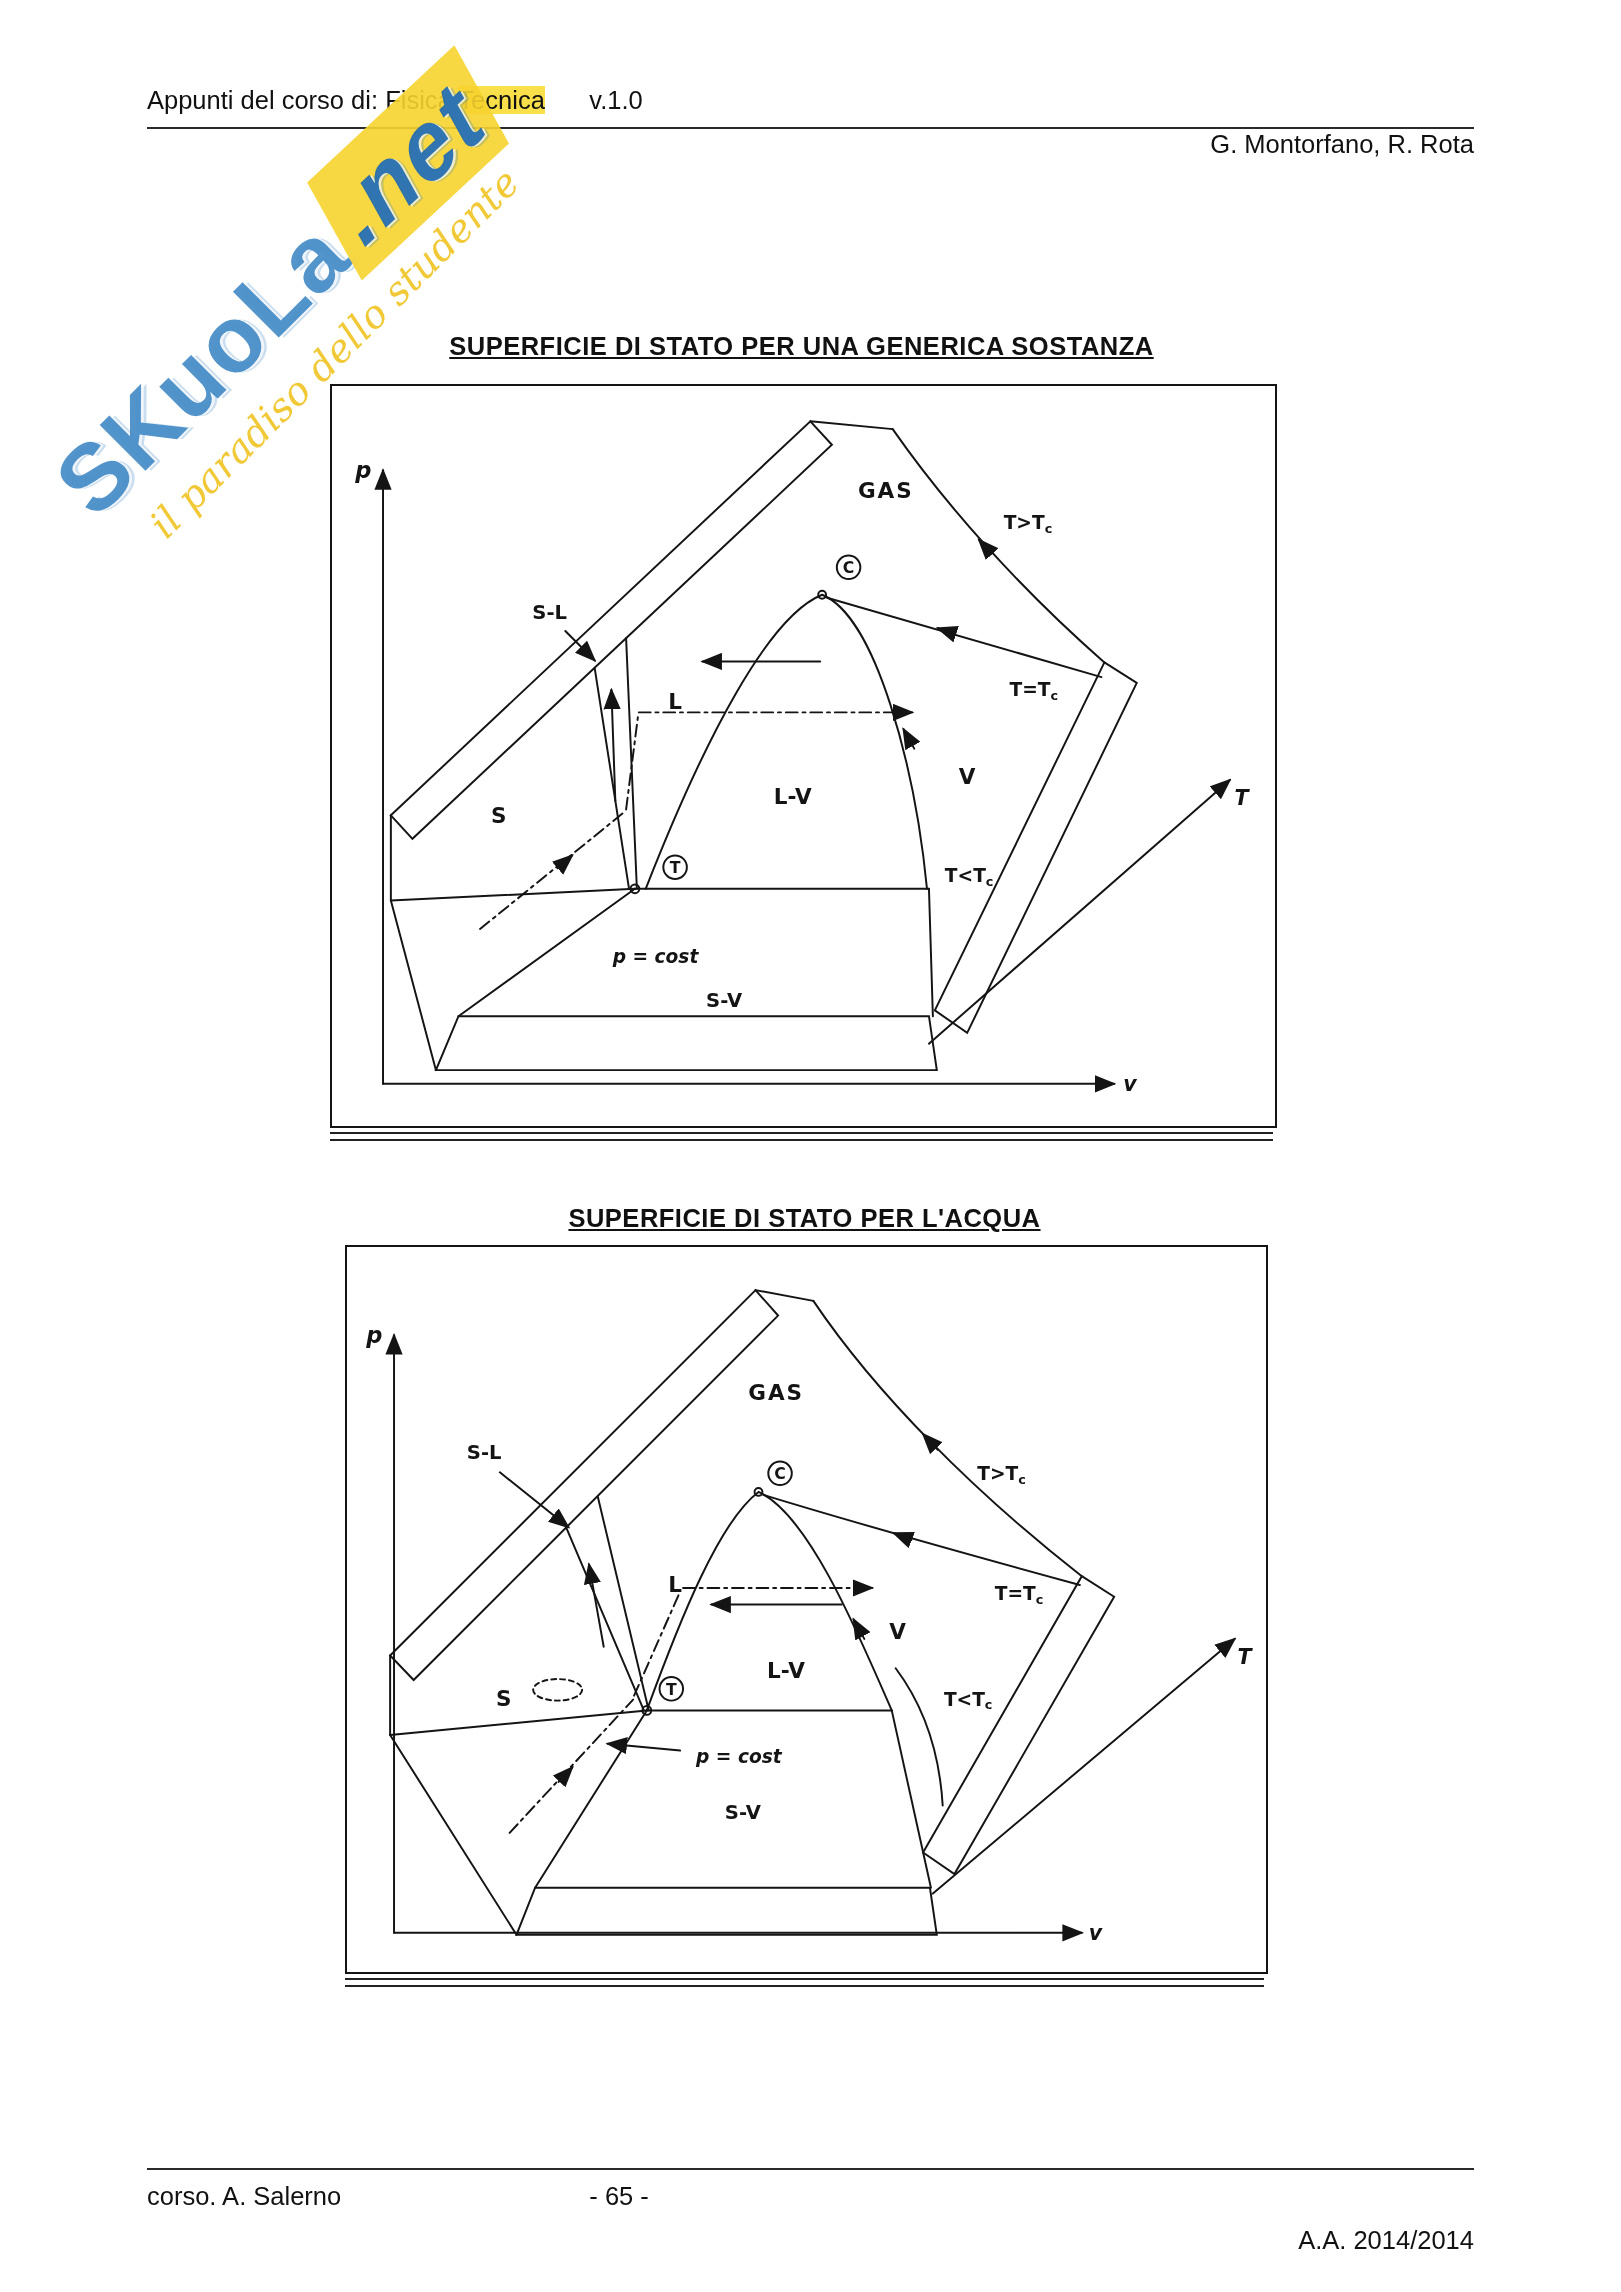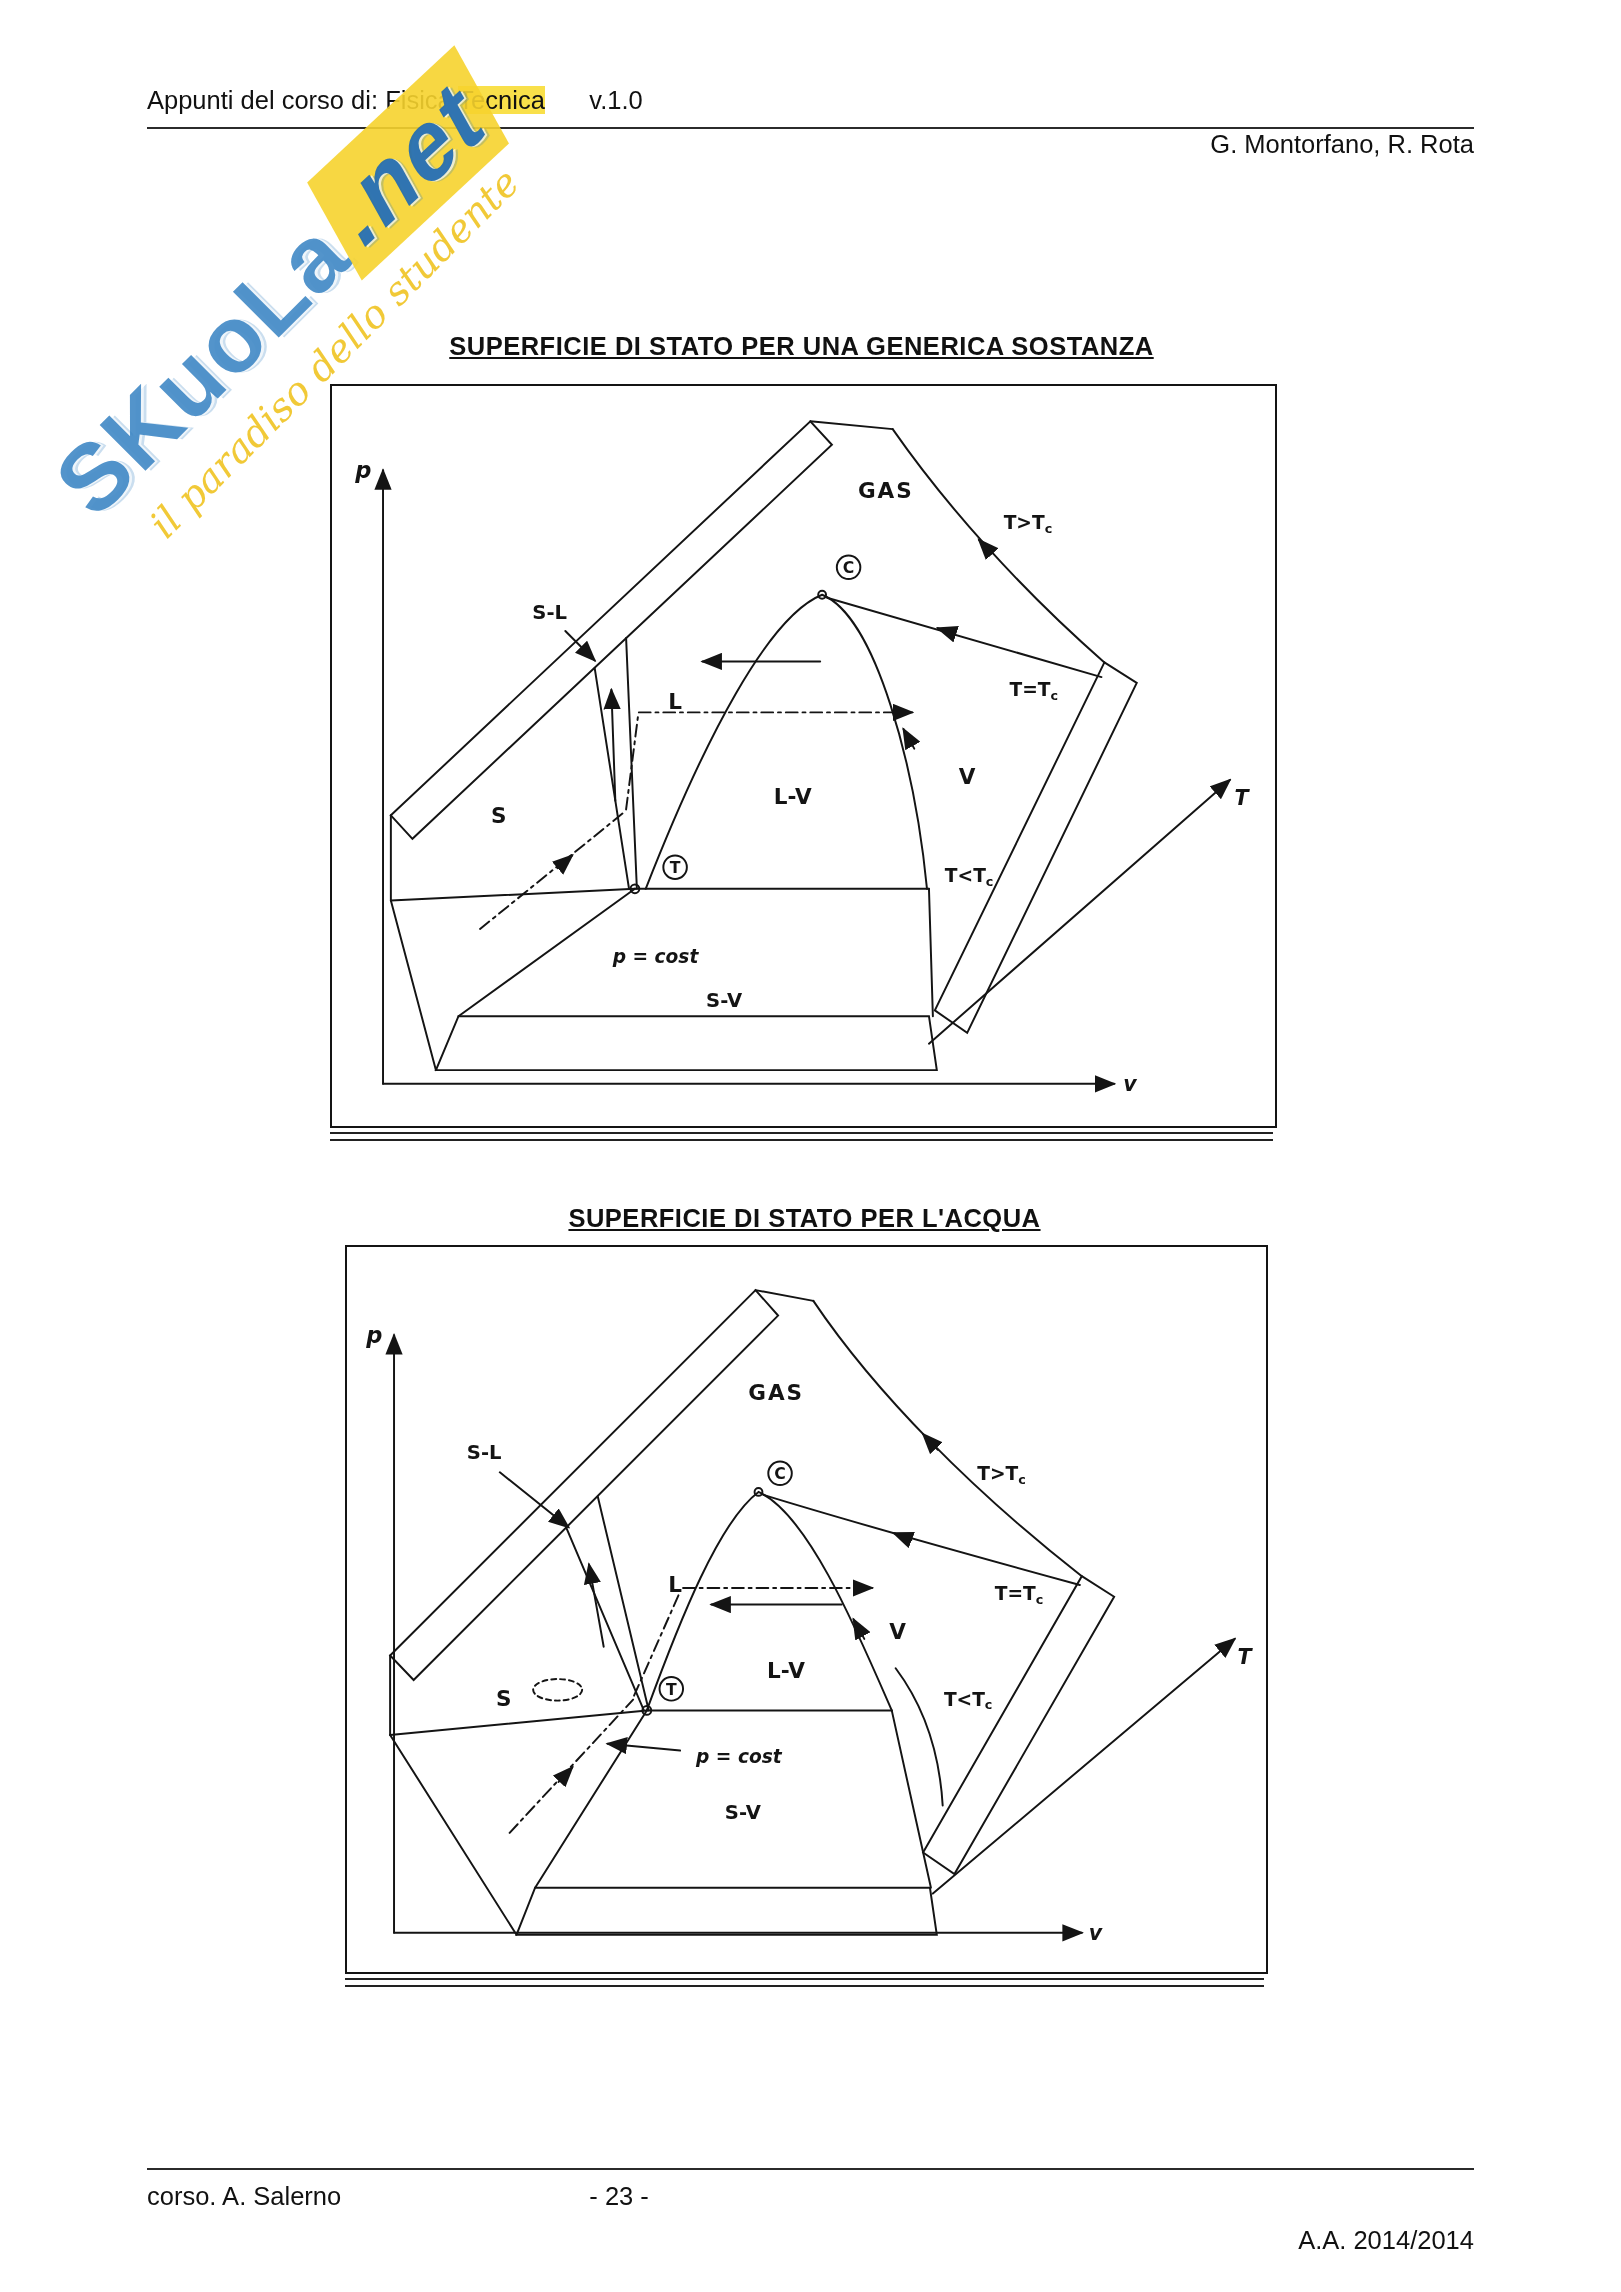--- a/index.html
+++ b/index.html
@@ -212,18 +212,18 @@
       <text x="634" y="468" font-size="19" text-anchor="middle"><tspan>T&lt;T</tspan><tspan font-size="13" dy="4">c</tspan></text>
       <text x="400" y="527" font-size="19" class="it" text-anchor="middle">p = cost</text>
       <text x="404" y="584" font-size="20" text-anchor="middle">S-V</text>
     </svg>
   </div>
   <div class="double-rule" style="left:345px;top:1978px;width:919px;"></div>
 
   <div class="rule" style="top:2168px;"></div>
   <div class="hf-row" style="top:2182px;">
     <span class="l">corso. A. Salerno</span>
-    <span class="c">- 23 -</span>
+    <span class="c">- 65 -</span>
     <span class="r">A.A. 2014/2014</span>
   </div>
 
 </div>
 
 
 </body></html>

